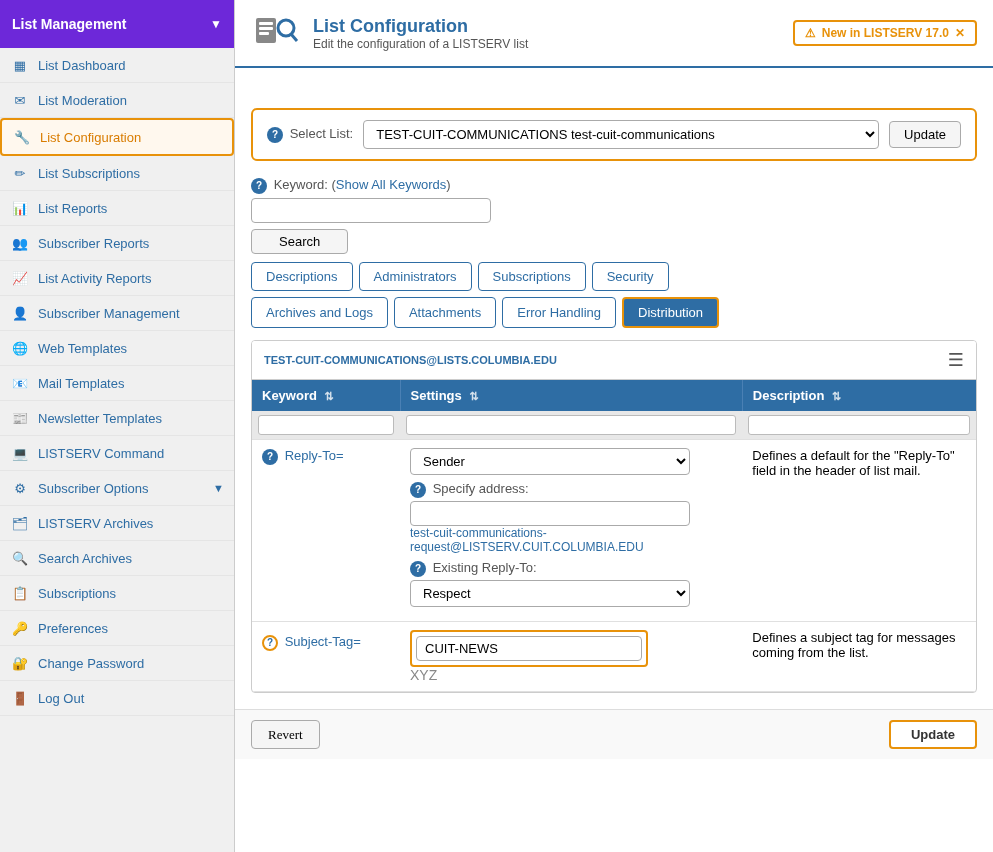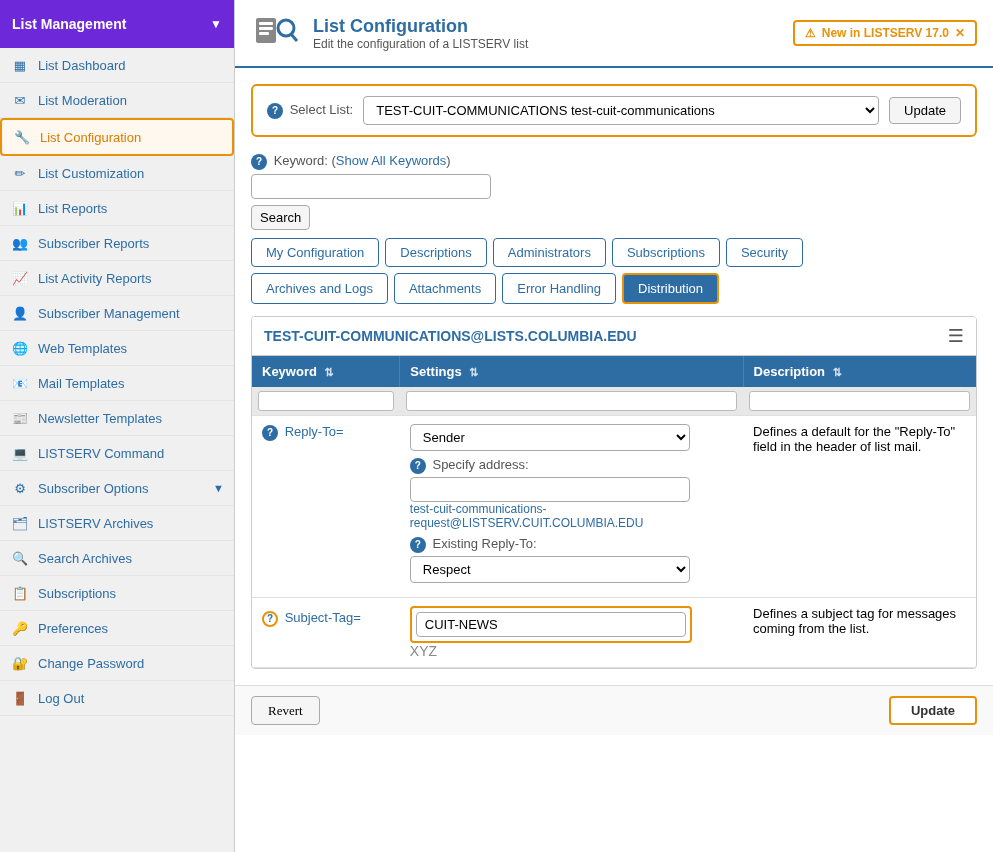--- a/index.html
+++ b/index.html
@@ -76,21 +76,21 @@
       padding: 4px 10px;
       font-size: 12px;
       display: flex;
       align-items: center;
       gap: 6px;
       font-weight: bold;
     }
     .new-badge .close-x { cursor: pointer; color: #e8920a; font-weight: bold; }
 
     
-    .content { padding: 16px; }
+    .content { padding: 16px; margin-top: 24px; }
 
     
     .select-list-row {
       border: 2px solid #e8920a;
       border-radius: 6px;
       padding: 10px 14px;
       display: flex;
       align-items: center;
       gap: 10px;
       margin-bottom: 16px;
@@ -115,21 +115,21 @@
 
     
     .keyword-row { margin-bottom: 8px; }
     .keyword-label { color: #555; font-size: 13px; margin-bottom: 4px; }
     .keyword-label a { color: #2e6da4; text-decoration: none; }
     .keyword-input { width: 240px; border: 1px solid #aaa; border-radius: 4px; padding: 4px 8px; font-size: 13px; }
     .btn-search {
       background: #f5f5f5;
       border: 1px solid #aaa;
       border-radius: 4px;
-      padding: 4px 8px;
+      padding: 4px 27px;
       cursor: pointer;
       font-size: 13px;
       margin-top: 6px;
       display: block;
     }
 
     
     .tabs-row { display: flex; gap: 6px; flex-wrap: wrap; margin-bottom: 6px; }
     .tab-btn {
       border: 1px solid #2e6da4;
@@ -154,21 +154,21 @@
       margin-top: 12px;
     }
     .table-header-bar {
       background: white;
       padding: 8px 12px;
       border-bottom: 1px solid #ccc;
       display: flex;
       align-items: center;
       justify-content: space-between;
     }
-    .table-header-title { color: #2e6da4; font-size: 14px; font-weight: bold; }
+    .table-header-title { color: #2e6da4; font-size: 11px; font-weight: bold; }
     .menu-icon { cursor: pointer; font-size: 18px; color: #555; }
 
     table { width: 100%; border-collapse: collapse; }
     thead tr { background: #2e6da4; color: white; }
     thead th {
       padding: 8px 10px;
       text-align: left;
       font-size: 13px;
       border-right: 1px solid #4a80b4;
     }
@@ -253,21 +253,21 @@
   <div class="sidebar-item">
     <span class="icon">✉</span>
     <span>List Moderation</span>
   </div>
   <div class="sidebar-item active">
     <span class="icon">🔧</span>
     <span>List Configuration</span>
   </div>
   <div class="sidebar-item">
     <span class="icon">✏</span>
-    <span>List Customization</span>
+    <span>List Subscriptions</span>
   </div>
   <div class="sidebar-item">
     <span class="icon">📊</span>
     <span>List Reports</span>
   </div>
   <div class="sidebar-item">
     <span class="icon">👥</span>
     <span>Subscriber Reports</span>
   </div>
   <div class="sidebar-item">
@@ -368,21 +368,20 @@
       <div class="keyword-label">
         <span class="help-q">?</span>
         <span>Keyword:</span>
         (<a href="#">Show All Keywords</a>)
       </div>
       <input class="keyword-input" type="text" style="">
       <button class="btn-search">Search</button>
     </div>
 
     <div class="tabs-row">
-      <button class="tab-btn">My Configuration</button>
       <button class="tab-btn">Descriptions</button>
       <button class="tab-btn">Administrators</button>
       <button class="tab-btn">Subscriptions</button>
       <button class="tab-btn">Security</button>
     </div>
 
     <div class="tabs-row">
       <button class="tab-btn">Archives and Logs</button>
       <button class="tab-btn">Attachments</button>
       <button class="tab-btn">Error Handling</button>
@@ -461,21 +460,21 @@
             <td>Defines a default for the "Reply-To" field in the header of list mail.</td>
           </tr>
 
           <tr>
             <td style="padding-top:12px;">
               <span style="border:2px solid #e8920a; border-radius:50%; display:inline-flex; align-items:center; justify-content:center; width:16px; height:16px; font-size:10px; color:#2e6da4; font-weight:bold; margin-right:3px;">?</span>
               <span>Subject-Tag=</span>
             </td>
             <td>
               <div style="border:2px solid #e8920a; border-radius:4px; padding:4px; display:inline-block;">
-                <input type="text" class="form-input" style="border: 1px solid rgb(170, 170, 170); width: 270px;" value="CUIT-NEWS">
+                <input type="text" class="form-input" style="border: 1px solid rgb(170, 170, 170); width: 226px;" value="CUIT-NEWS">
               </div>
               <div class="hint-text">XYZ</div>
             </td>
             <td>Defines a subject tag for messages coming from the list.</td>
           </tr>
         </tbody>
       </table>
     </div>
   </div>
 

